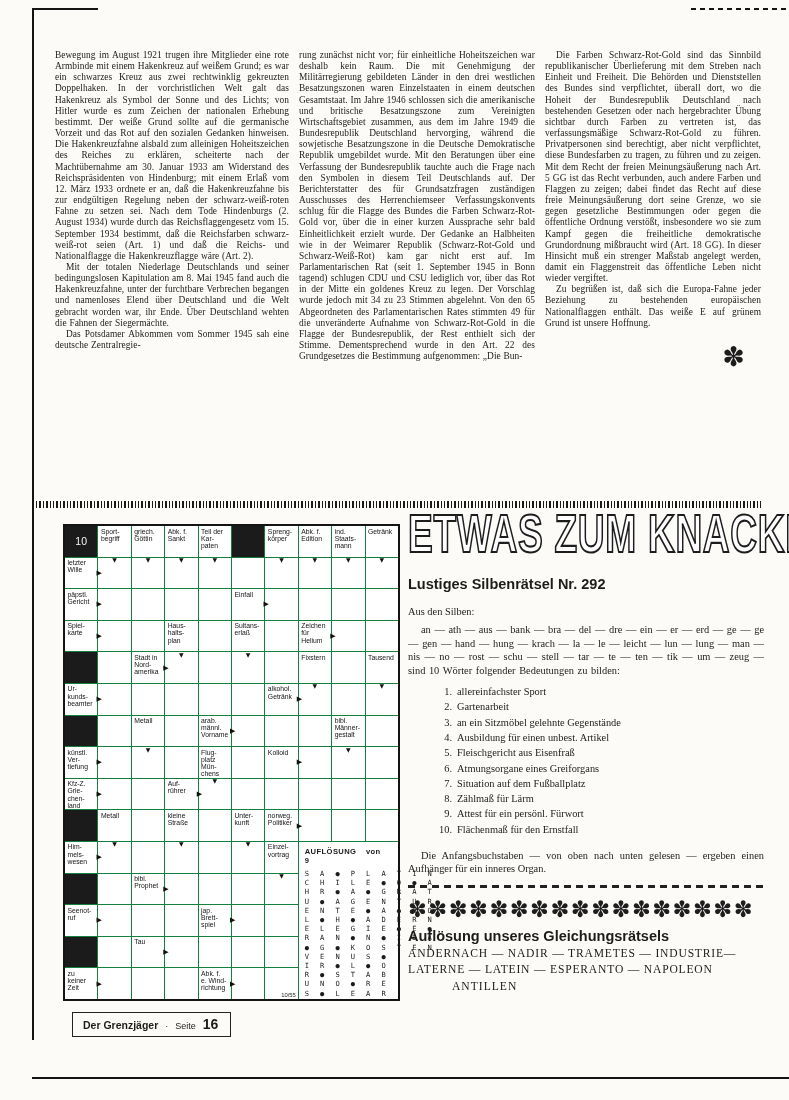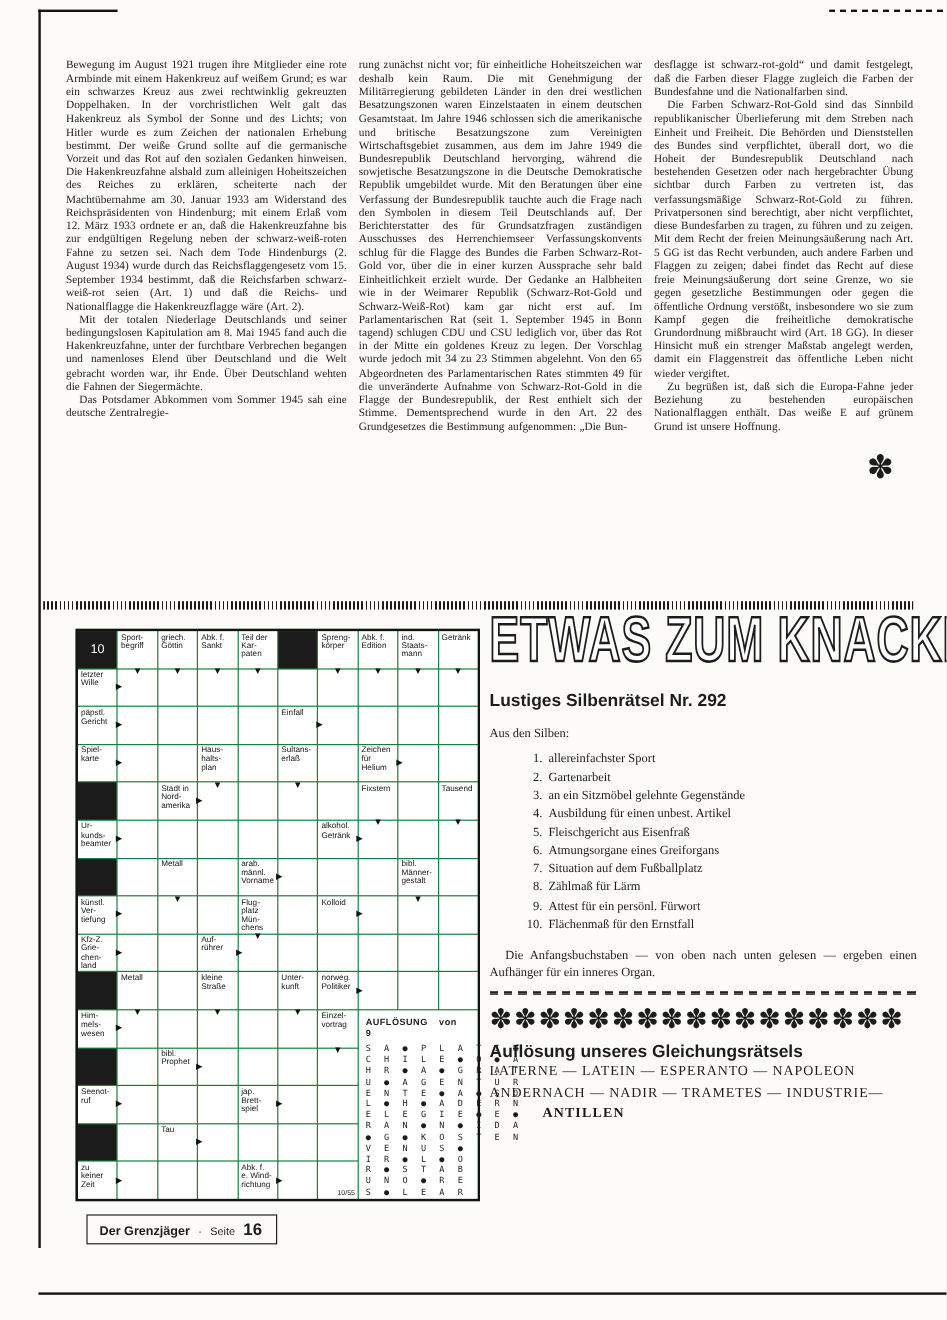--- a/index.html
+++ b/index.html
@@ -86,21 +86,21 @@
   .s-num { width:18px; text-align:right; margin-right:5px; flex:none; }
   .kn-note { margin-top:12px; text-indent:13px; text-align:justify; }
   .dash-rule { height:1.6px; margin-top:9px;
     background:repeating-linear-gradient(90deg,#222 0 7px,transparent 7px 12px); }
   .kn-next { font-family:"Liberation Sans", sans-serif; font-weight:bold; font-size:12.8px;
     text-align:right; padding:4px 2px 5px 0; }
   .ast-row { margin-top:7px; font-family:"DejaVu Sans", sans-serif; font-size:22.5px; line-height:28px;
     letter-spacing:1.5px; white-space:nowrap; color:#1d1d1d; }
   .kn-gl-title { font-family:"Liberation Sans", sans-serif; font-weight:bold; font-size:14.5px; margin-top:5px; }
   .gl-line { font-size:11.6px; line-height:15.5px; letter-spacing:0.8px; margin-top:2px; }
-  .gl-final { font-weight:bold; font-size:11.6px; letter-spacing:1px; margin:3px 0 0 44px; }
+  .gl-final { font-weight:normal; font-size:11.6px; letter-spacing:1px; margin:3px 0 0 44px; }
 </style>
 </head>
 <body>
 
 <div id="page">
 
   <div class="edge" style="left:32px;top:8px;width:2px;height:1032px;"></div>
   <div class="edge" style="left:32px;top:8px;width:66px;height:2px;"></div>
   <div class="edge-dashed" style="right:0;top:8px;width:98px;"></div>
   <div class="edge" style="left:32px;top:1077px;width:757px;height:2px;"></div>
@@ -108,21 +108,20 @@
   <div class="cols">
     <div class="col col-1">
       <p>Bewegung im August 1921 trugen ihre Mitglieder eine rote Armbinde mit einem Hakenkreuz auf weißem Grund; es war ein schwarzes Kreuz aus zwei rechtwinklig gekreuzten Doppelhaken. In der vorchristlichen Welt galt das Hakenkreuz als Symbol der Sonne und des Lichts; von Hitler wurde es zum Zeichen der nationalen Erhebung bestimmt. Der weiße Grund sollte auf die germanische Vorzeit und das Rot auf den sozialen Gedanken hinweisen. Die Hakenkreuzfahne alsbald zum alleinigen Hoheitszeichen des Reiches zu erklären, scheiterte nach der Machtübernahme am 30. Januar 1933 am Widerstand des Reichspräsidenten von Hindenburg; mit einem Erlaß vom 12. März 1933 ordnete er an, daß die Hakenkreuzfahne bis zur endgültigen Regelung neben der schwarz-weiß-roten Fahne zu setzen sei. Nach dem Tode Hindenburgs (2. August 1934) wurde durch das Reichsflaggengesetz vom 15. September 1934 bestimmt, daß die Reichsfarben schwarz-weiß-rot seien (Art. 1) und daß die Reichs- und Nationalflagge die Hakenkreuzflagge wäre (Art. 2).</p>
       <p class="indent">Mit der totalen Niederlage Deutschlands und seiner bedingungslosen Kapitulation am 8. Mai 1945 fand auch die Hakenkreuzfahne, unter der furchtbare Verbrechen begangen und namenloses Elend über Deutschland und die Welt gebracht worden war, ihr Ende. Über Deutschland wehten die Fahnen der Siegermächte.</p>
       <p class="indent">Das Potsdamer Abkommen vom Sommer 1945 sah eine deutsche Zentralregie-</p>
     </div>
     <div class="col col-2">
       <p>rung zunächst nicht vor; für einheitliche Hoheitszeichen war deshalb kein Raum. Die mit Genehmigung der Militärregierung gebildeten Länder in den drei westlichen Besatzungszonen waren Einzelstaaten in einem deutschen Gesamtstaat. Im Jahre 1946 schlossen sich die amerikanische und britische Besatzungszone zum Vereinigten Wirtschaftsgebiet zusammen, aus dem im Jahre 1949 die Bundesrepublik Deutschland hervorging, während die sowjetische Besatzungszone in die Deutsche Demokratische Republik umgebildet wurde. Mit den Beratungen über eine Verfassung der Bundesrepublik tauchte auch die Frage nach den Symbolen in diesem Teil Deutschlands auf. Der Berichterstatter des für Grundsatzfragen zuständigen Ausschusses des Herrenchiemseer Verfassungskonvents schlug für die Flagge des Bundes die Farben Schwarz-Rot-Gold vor, über die in einer kurzen Aussprache sehr bald Einheitlichkeit erzielt wurde. Der Gedanke an Halbheiten wie in der Weimarer Republik (Schwarz-Rot-Gold und Schwarz-Weiß-Rot) kam gar nicht erst auf. Im Parlamentarischen Rat (seit 1. September 1945 in Bonn tagend) schlugen CDU und CSU lediglich vor, über das Rot in der Mitte ein goldenes Kreuz zu legen. Der Vorschlag wurde jedoch mit 34 zu 23 Stimmen abgelehnt. Von den 65 Abgeordneten des Parlamentarischen Rates stimmten 49 für die unveränderte Aufnahme von Schwarz-Rot-Gold in die Flagge der Bundesrepublik, der Rest enthielt sich der Stimme. Dementsprechend wurde in den Art. 22 des Grundgesetzes die Bestimmung aufgenommen: „Die Bun-</p>
     </div>
     <div class="col col-3">
-      <p>desflagge ist schwarz-rot-gold“ und damit festgelegt, daß die Farben dieser Flagge zugleich die Farben der Bundesfahne und die Nationalfarben sind.</p>
       <p class="indent">Die Farben Schwarz-Rot-Gold sind das Sinnbild republikanischer Überlieferung mit dem Streben nach Einheit und Freiheit. Die Behörden und Dienststellen des Bundes sind verpflichtet, überall dort, wo die Hoheit der Bundesrepublik Deutschland nach bestehenden Gesetzen oder nach hergebrachter Übung sichtbar durch Farben zu vertreten ist, das verfassungsmäßige Schwarz-Rot-Gold zu führen. Privatpersonen sind berechtigt, aber nicht verpflichtet, diese Bundesfarben zu tragen, zu führen und zu zeigen. Mit dem Recht der freien Meinungsäußerung nach Art. 5 GG ist das Recht verbunden, auch andere Farben und Flaggen zu zeigen; dabei findet das Recht auf diese freie Meinungsäußerung dort seine Grenze, wo sie gegen gesetzliche Bestimmungen oder gegen die öffentliche Ordnung verstößt, insbesondere wo sie zum Kampf gegen die freiheitliche demokratische Grundordnung mißbraucht wird (Art. 18 GG). In dieser Hinsicht muß ein strenger Maßstab angelegt werden, damit ein Flaggenstreit das öffentliche Leben nicht wieder vergiftet.</p>
       <p class="indent">Zu begrüßen ist, daß sich die Europa-Fahne jeder Beziehung zu bestehenden europäischen Nationalflaggen enthält. Das weiße E auf grünem Grund ist unsere Hoffnung.</p>
       <div class="end-mark">✽</div>
     </div>
   </div>
 
   <div class="tick-band"></div>
 
   <div id="crossword">
       <div class="cw-cell cw-num" style="grid-area: 1 / 1;">10</div>
@@ -373,20 +372,21 @@
     <span class="ft-dot">·</span>
     <span class="ft-label">Seite</span>
     <span class="ft-num">16</span>
   </div>
 
   <div id="knacken">
     <div class="kn-headline">ETWAS ZUM KNACKEN</div>
     <div class="kn-sub">Lustiges Silbenrätsel Nr. 292</div>
     <div class="kn-body">
       <p class="kn-intro">Aus den Silben:</p>
+      <p class="kn-syll">an — ath — aus — bank — bra — del — dre — ein — er — erd — ge — ge — gen — hand — hung — krach — la — le — leicht — lun — lung — man — nis — no — rost — schu — stell — tar — te — ten — tik — um — zeug — sind 10 Wörter folgender Bedeutungen zu bilden:</p>
       <div class="kn-list">
           <div class="s-item">
             <span class="s-num">1.</span>
             <span>allereinfachster Sport</span>
           </div>
           <div class="s-item">
             <span class="s-num">2.</span>
             <span>Gartenarbeit</span>
           </div>
           <div class="s-item">
@@ -421,18 +421,18 @@
             <span class="s-num">10.</span>
             <span>Flächenmaß für den Ernstfall</span>
           </div>
         </div>
       <p class="kn-note">Die Anfangsbuchstaben — von oben nach unten gelesen — ergeben einen Aufhänger für ein inneres Organ.</p>
     </div>
     <div class="dash-rule"></div>
     <div class="dash-rule" style="margin-top:0;"></div>
     <div class="ast-row">✽✽✽✽✽✽✽✽✽✽✽✽✽✽✽✽✽</div>
     <div class="kn-gl-title">Auflösung unseres Gleichungsrätsels</div>
+    <div class="gl-line">ANDERNACH — NADIR — TRAMETES — INDUSTRIE—</div>
     <div class="gl-line" style="margin-top:0;">LATERNE — LATEIN — ESPERANTO — NAPOLEON</div>
-    <div class="gl-line">ANDERNACH — NADIR — TRAMETES — INDUSTRIE—</div>
     <div class="gl-final">ANTILLEN</div>
   </div>
 
 </div>
 
 </body></html>

